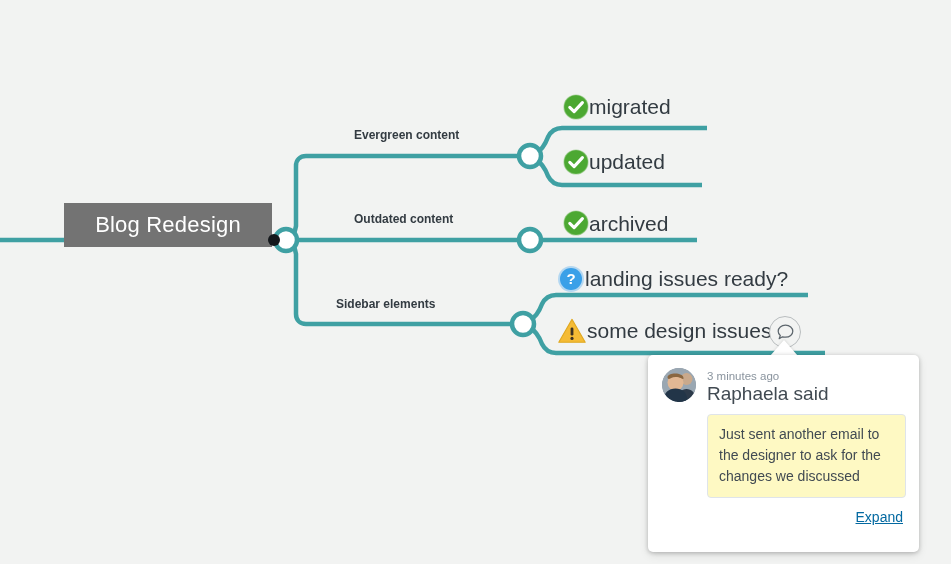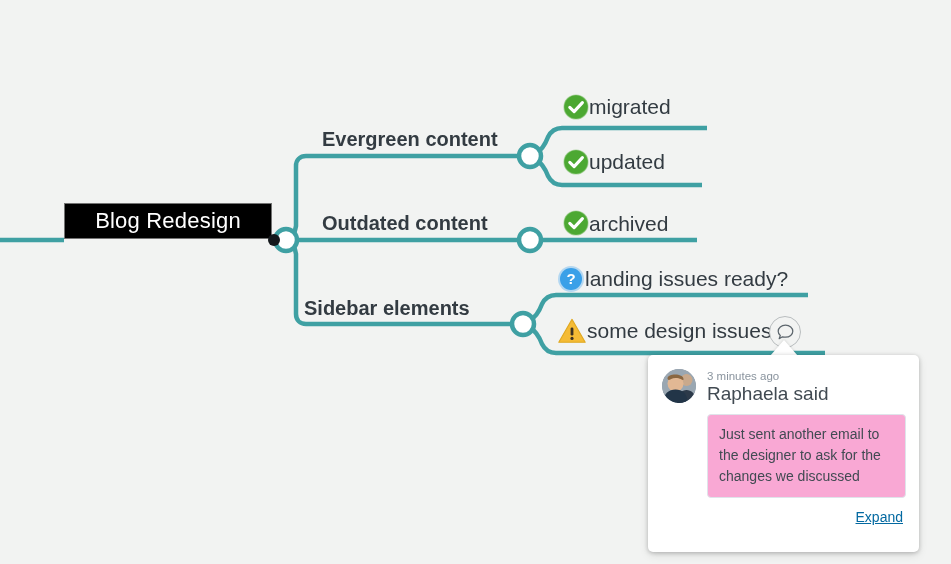--- a/index.html
+++ b/index.html
@@ -26,23 +26,23 @@
     width: 951px;
     height: 564px;
   }
 
   
   .root-node {
     position: absolute;
     left: 64px;
     top: 203px;
     width: 208px;
-    height: 36px;
-    background: #000000;
-    border: 1px solid #737373;
+    height: 44px;
+    background: #737373;
+    border: 4px solid #737373;
     box-sizing: border-box;
     display: flex;
     align-items: center;
     justify-content: center;
   }
   .root-node .root-label {
     color: #ffffff;
     font-size: 22px;
     letter-spacing: 0.2px;
     white-space: nowrap;
@@ -53,24 +53,25 @@
     top: 234px;
     width: 12px;
     height: 12px;
     border-radius: 50%;
     background: #14181c;
   }
 
   
   .branch-label {
     position: absolute;
-    font-size: 20px;
+    font-size: 12px;
     font-weight: bold;
     color: #333b42;
     white-space: nowrap;
+    margin-left: 32px;
   }
   #label-evergreen { left: 322px; top: 128px; }
   #label-outdated  { left: 322px; top: 212px; text-align: center; }
   #label-sidebar   { left: 304px; top: 297px; }
 
   
   .leaf {
     position: absolute;
     display: flex;
     align-items: center;
@@ -131,21 +132,21 @@
     top: 340px;
     width: 0;
     height: 0;
     border-left: 14px solid transparent;
     border-right: 14px solid transparent;
     border-bottom: 16px solid #ffffff;
     filter: drop-shadow(0 -1px 1px rgba(0,0,0,0.10));
   }
   .popup-head {
     display: flex;
-    align-items: flex-end;
+    align-items: flex-start;
   }
   .avatar {
     width: 34px;
     height: 34px;
     border-radius: 50%;
     flex: 0 0 auto;
     overflow: hidden;
     background: #8e9aa6;
     position: relative;
   }
@@ -163,21 +164,21 @@
     line-height: 14px;
   }
   .popup-author {
     font-size: 19px;
     color: #414a52;
     line-height: 19px;
     margin-top: 1px;
   }
   .popup-bubble {
     margin: 11px 0 0 45px;
-    background: #f9a8d4;
+    background: #fef9c3;
     border: 1px solid #dfe4ea;
     border-radius: 4px;
     padding: 9px 11px 10px 11px;
     font-size: 14px;
     line-height: 21px;
     color: #414a52;
     box-sizing: border-box;
     width: 199px;
   }
   .popup-footer {

